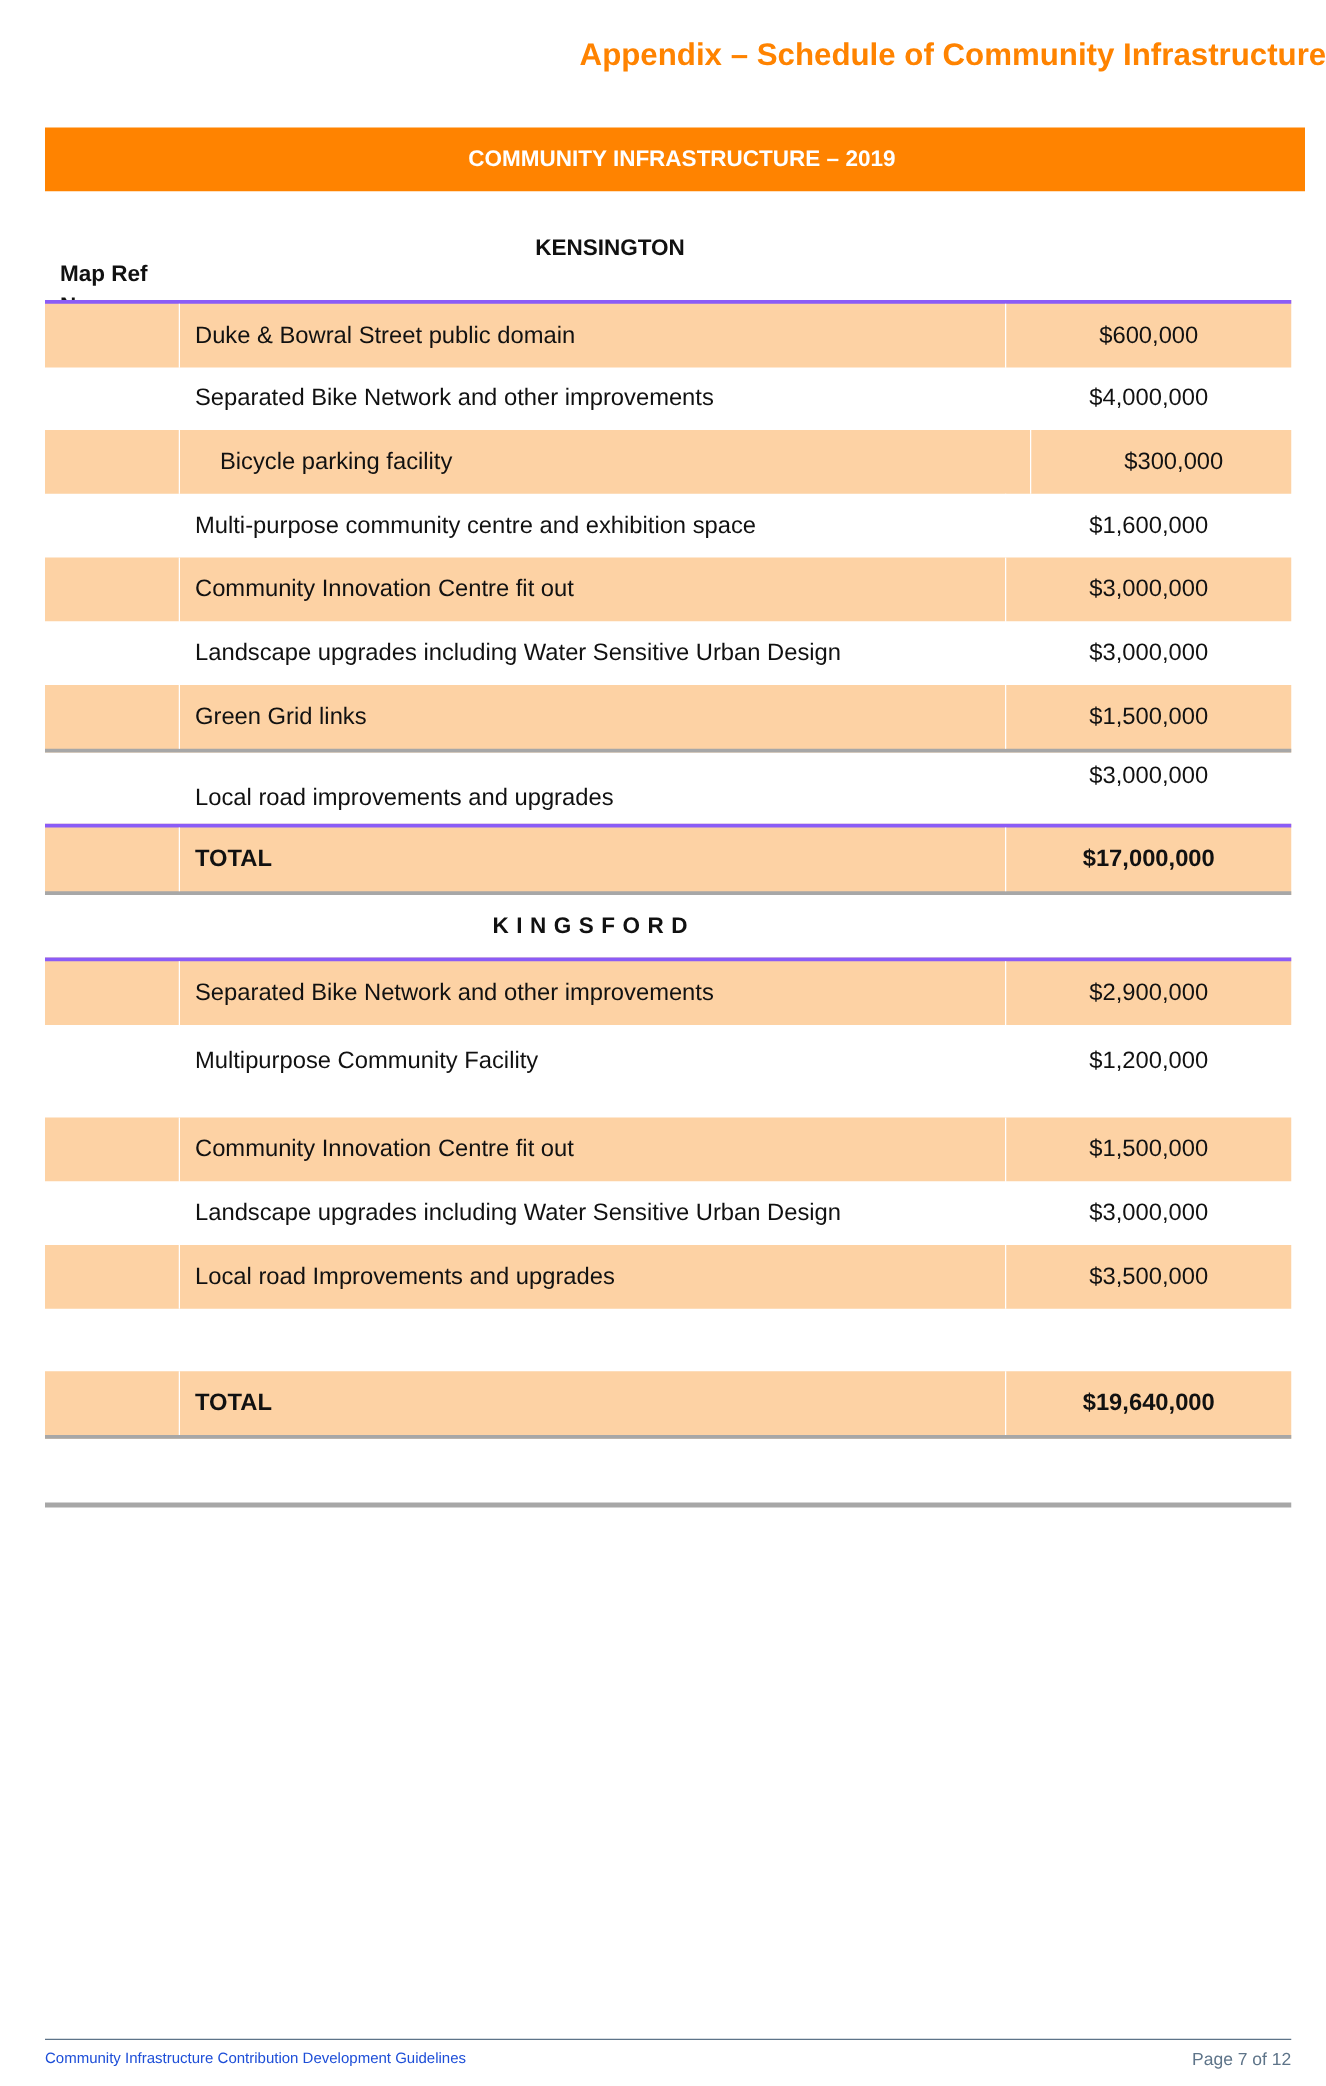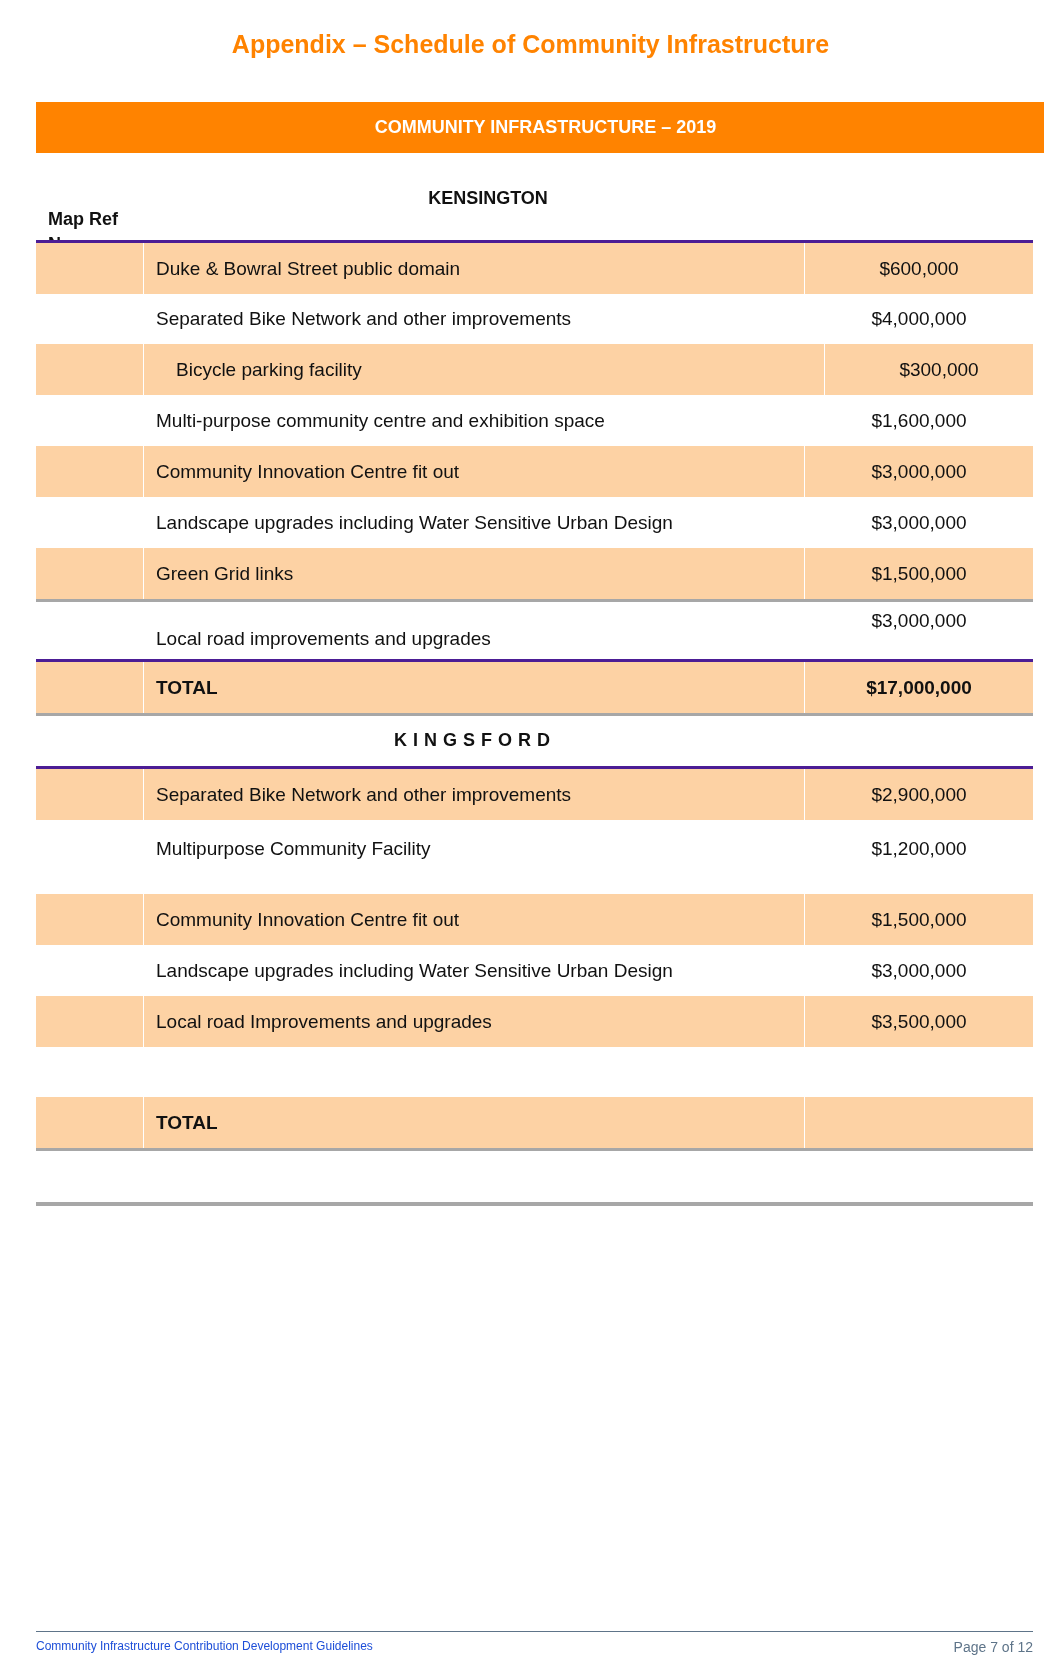--- a/index.html
+++ b/index.html
@@ -1,33 +1,33 @@
 <!DOCTYPE html>
 <html><head>
 <meta charset="utf-8">
 <style>
   html, body { margin: 0; padding: 0; background: #ffffff; }
   body { width: 1061px; height: 1669px; position: relative; overflow: hidden;
          font-family: "Liberation Sans", sans-serif; color: #111; }
-  .title { position: absolute; top: 30px; left: 0; width: 1061px; text-align: center;
+  .title { position: absolute; top: 30px; left: 0; width: 1061px; text-align: right;
            color: #FF8300; font-weight: bold; font-size: 25px; }
   .banner { position: absolute; left: 36px; top: 102px; width: 997px; height: 51px;
             background: #FF8300; color: #fff; font-weight: bold; font-size: 18px;
             display: flex; align-items: center; justify-content: center; padding-left: 11px; }
   .hdr-ref { position: absolute; left: 48px; top: 180px; font-weight: bold; font-size: 18px; line-height: 25px; margin-top: 27px; }
   .hdr-area { position: absolute; left: 158px; width: 660px; top: 188px; text-align: center;
               font-weight: bold; font-size: 18px; }
   .row { position: absolute; left: 36px; width: 997px; display: flex; font-size: 19px; }
   .row.shade { background: #FDD2A4; }
   .row .ref { width: 108px; border-right: 1px solid #fff; box-sizing: border-box; }
   .row .desc { width: 661px; padding-left: 12px; box-sizing: border-box; display: flex; align-items: center;
                border-right: 1px solid #fff; }
   .row .val { flex: 1; display: flex; align-items: center; justify-content: center; }
   .row.bold { font-weight: bold; }
-  .row.topborder { border-top: 3px solid #4c1d95; }
+  .row.topborder { border-top: 3px solid #8b5cf6; }
   .row.botborder { border-bottom: 3px solid #A7A7A7; }
   .kingsford { position: absolute; left: 145px; width: 660px; top: 730px; text-align: center;
                font-weight: bold; font-size: 18px; letter-spacing: 6px; }
   .hline { position: absolute; left: 36px; width: 997px; background: #A7A7A7; }
   .footer-line { position: absolute; left: 36px; top: 1631px; width: 997px; height: 1px; background: #5E7489; }
   .footer-left { position: absolute; left: 36px; top: 1639px; font-size: 12px; color: #1d4ed8; }
   .footer-right { position: absolute; right: 28px; top: 1639px; font-size: 14px; color: #5E7489; }
 </style>
 </head>
 <body>
@@ -111,19 +111,20 @@
   <div class="val">$3,500,000</div>
 </div>
 <div class="row" style="top:1085px;height:50px;">
   <div class="ref"></div>
   <div class="desc">Other Laneways upgrades</div>
   <div class="val">$700,000</div>
 </div>
 <div class="row shade bold botborder" style="top:1097px;height:51px;">
   <div class="ref"></div>
   <div class="desc">TOTAL</div>
+  <div class="val">$19,640,000</div>
 </div>
 
 <div class="hline" style="top:1202px;height:4px;"></div>
 
 <div class="footer-line"></div>
 <div class="footer-left">Community Infrastructure Contribution Development Guidelines</div>
 <div class="footer-right">Page 7 of 12</div>
 
 </body></html>

